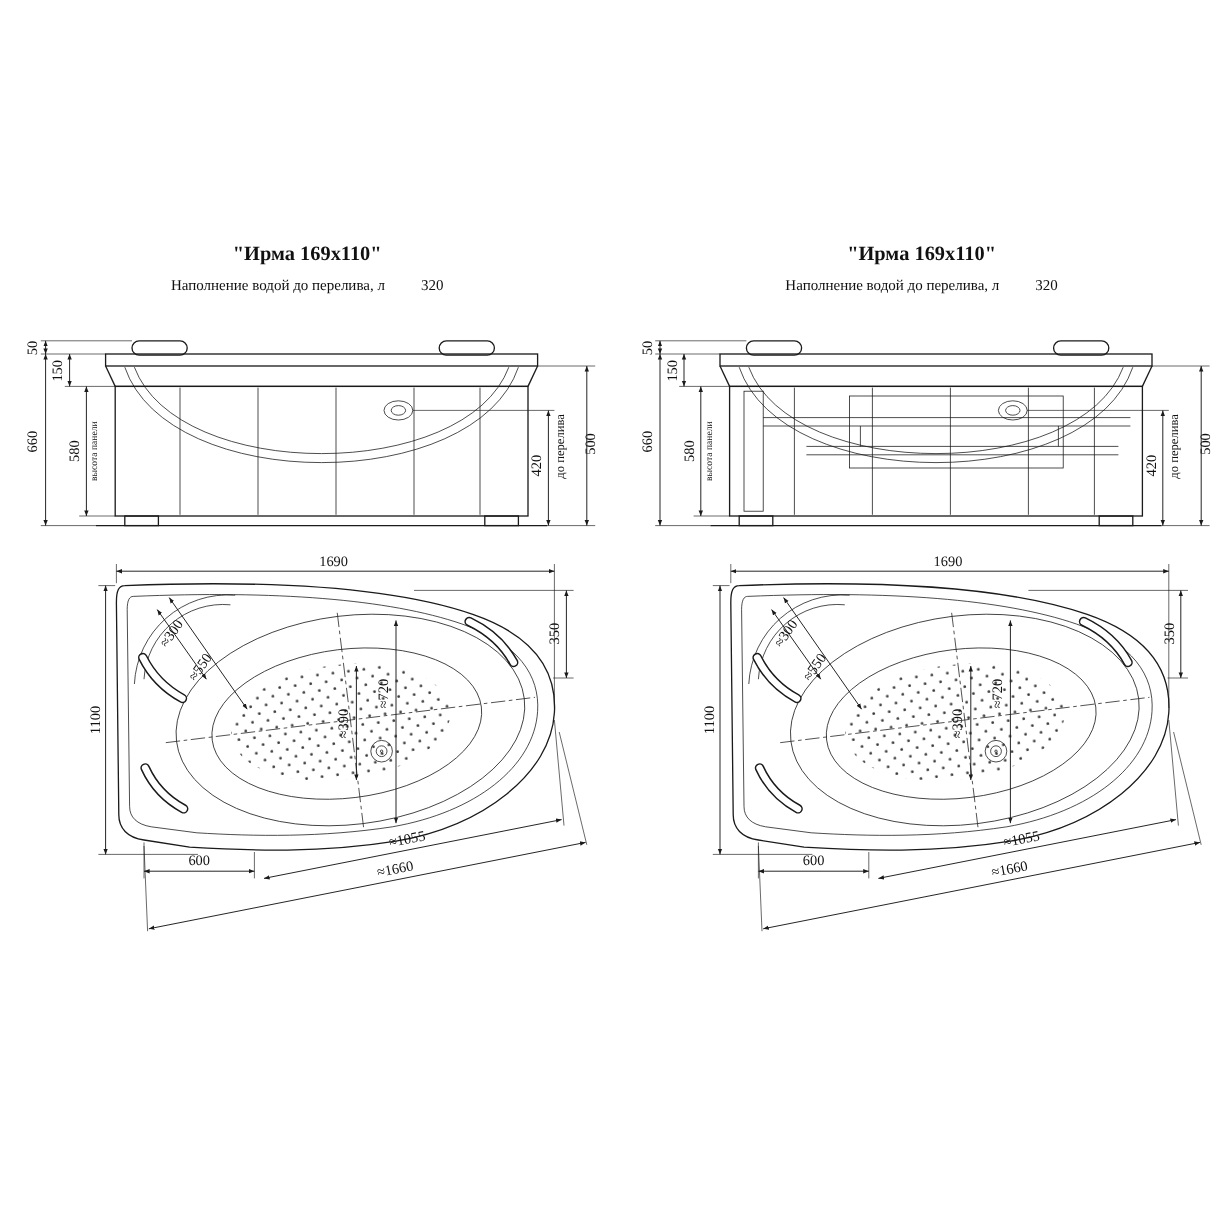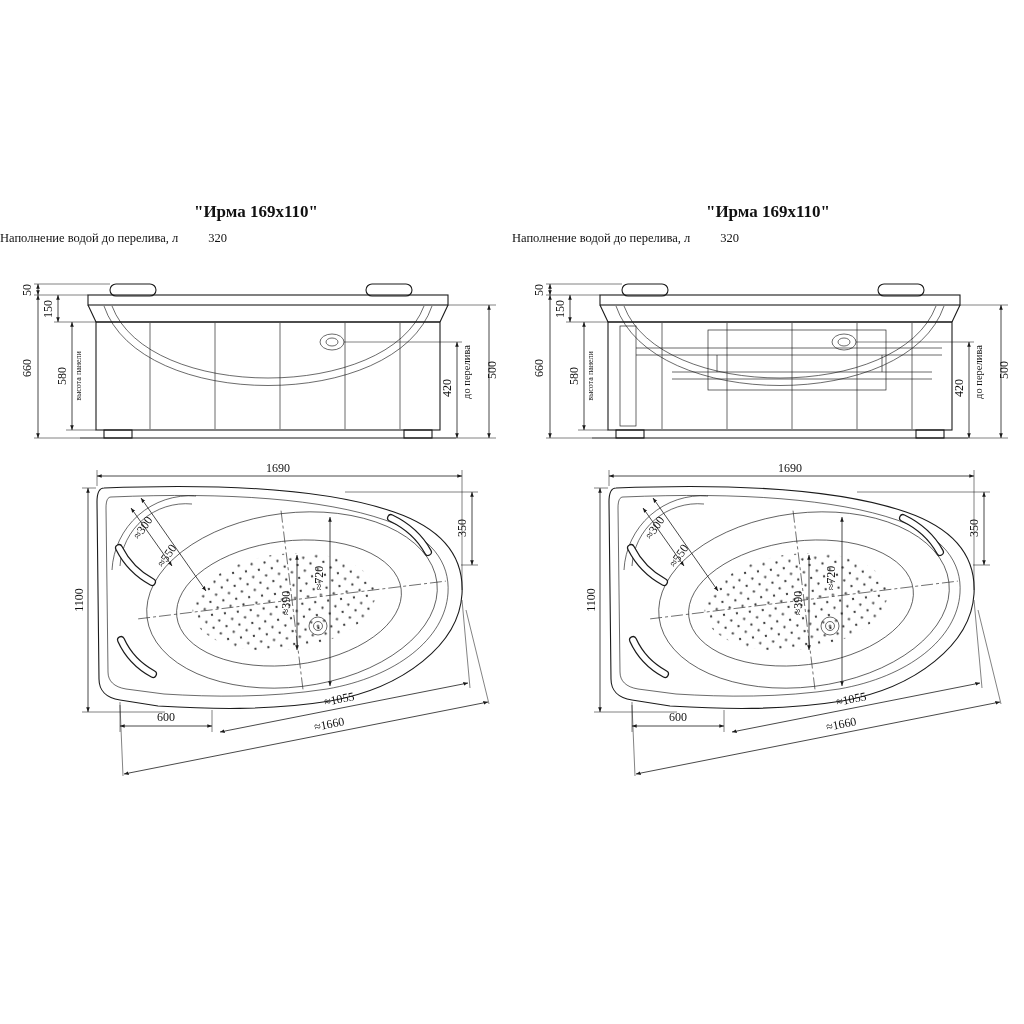--- a/index.html
+++ b/index.html
@@ -2,21 +2,21 @@
 <html><head>
 <meta charset="utf-8">
 <style>
   html,body{margin:0;padding:0;background:#fff;}
   .sheet{position:relative;width:1024px;height:1024px;background:#ffffff;overflow:hidden;
          font-family:"Liberation Serif",serif;color:#111;}
   .panel{position:absolute;top:202px;width:512px;}
   #panel-left{left:0;}
   #panel-right{left:512px;}
   .title{margin:0;text-align:center;font-size:17px;font-weight:bold;font-family:"Liberation Serif",serif;}
-  .subtitle{margin-top:9px;display:flex;justify-content:flex-start;gap:30px;font-size:12.5px;}
+  .subtitle{margin-top:9px;display:flex;justify-content:center;gap:30px;font-size:12.5px;}
   svg{display:block;}
   .front-svg{margin-top:14px;}
   .ln{fill:none;stroke:#1b1b1b;stroke-width:1.1;}
   .thin{stroke-width:0.65;}
   .ext{stroke:#1b1b1b;stroke-width:0.55;fill:none;}
   .dim{stroke:#1b1b1b;stroke-width:0.8;fill:none;
        marker-start:url(#arw);marker-end:url(#arw);}
   .dash{stroke-dasharray:12 3 3 3;stroke-width:0.6;}
   .hout{stroke:#1b1b1b;stroke-width:8;stroke-linecap:round;fill:none;}
   .hin{stroke:#ffffff;stroke-width:5.5;stroke-linecap:round;fill:none;}

